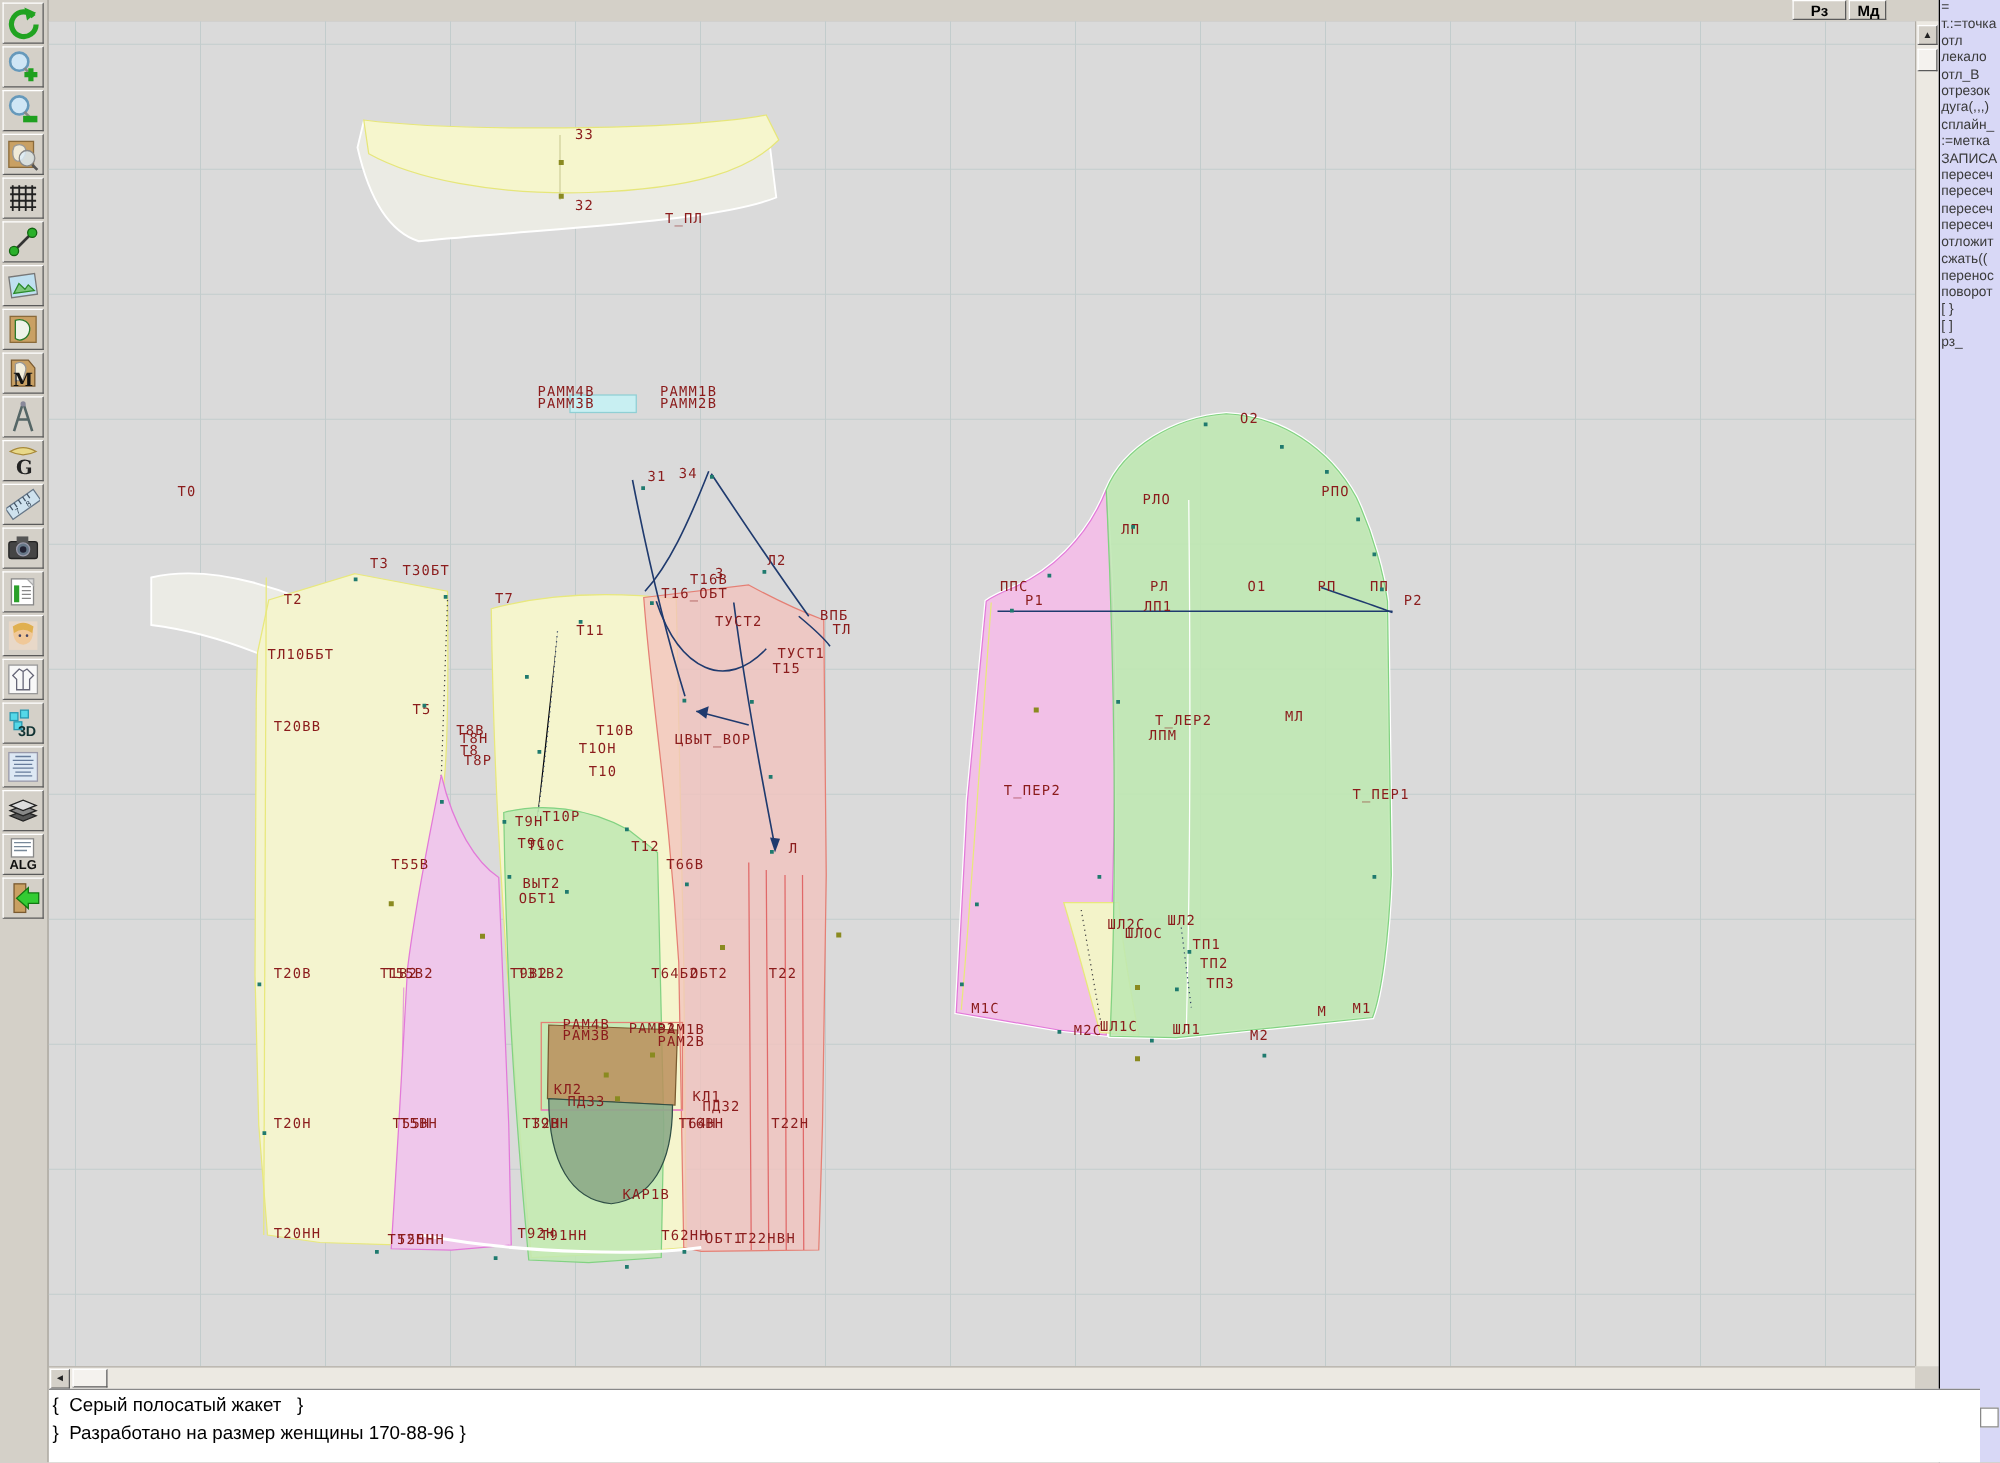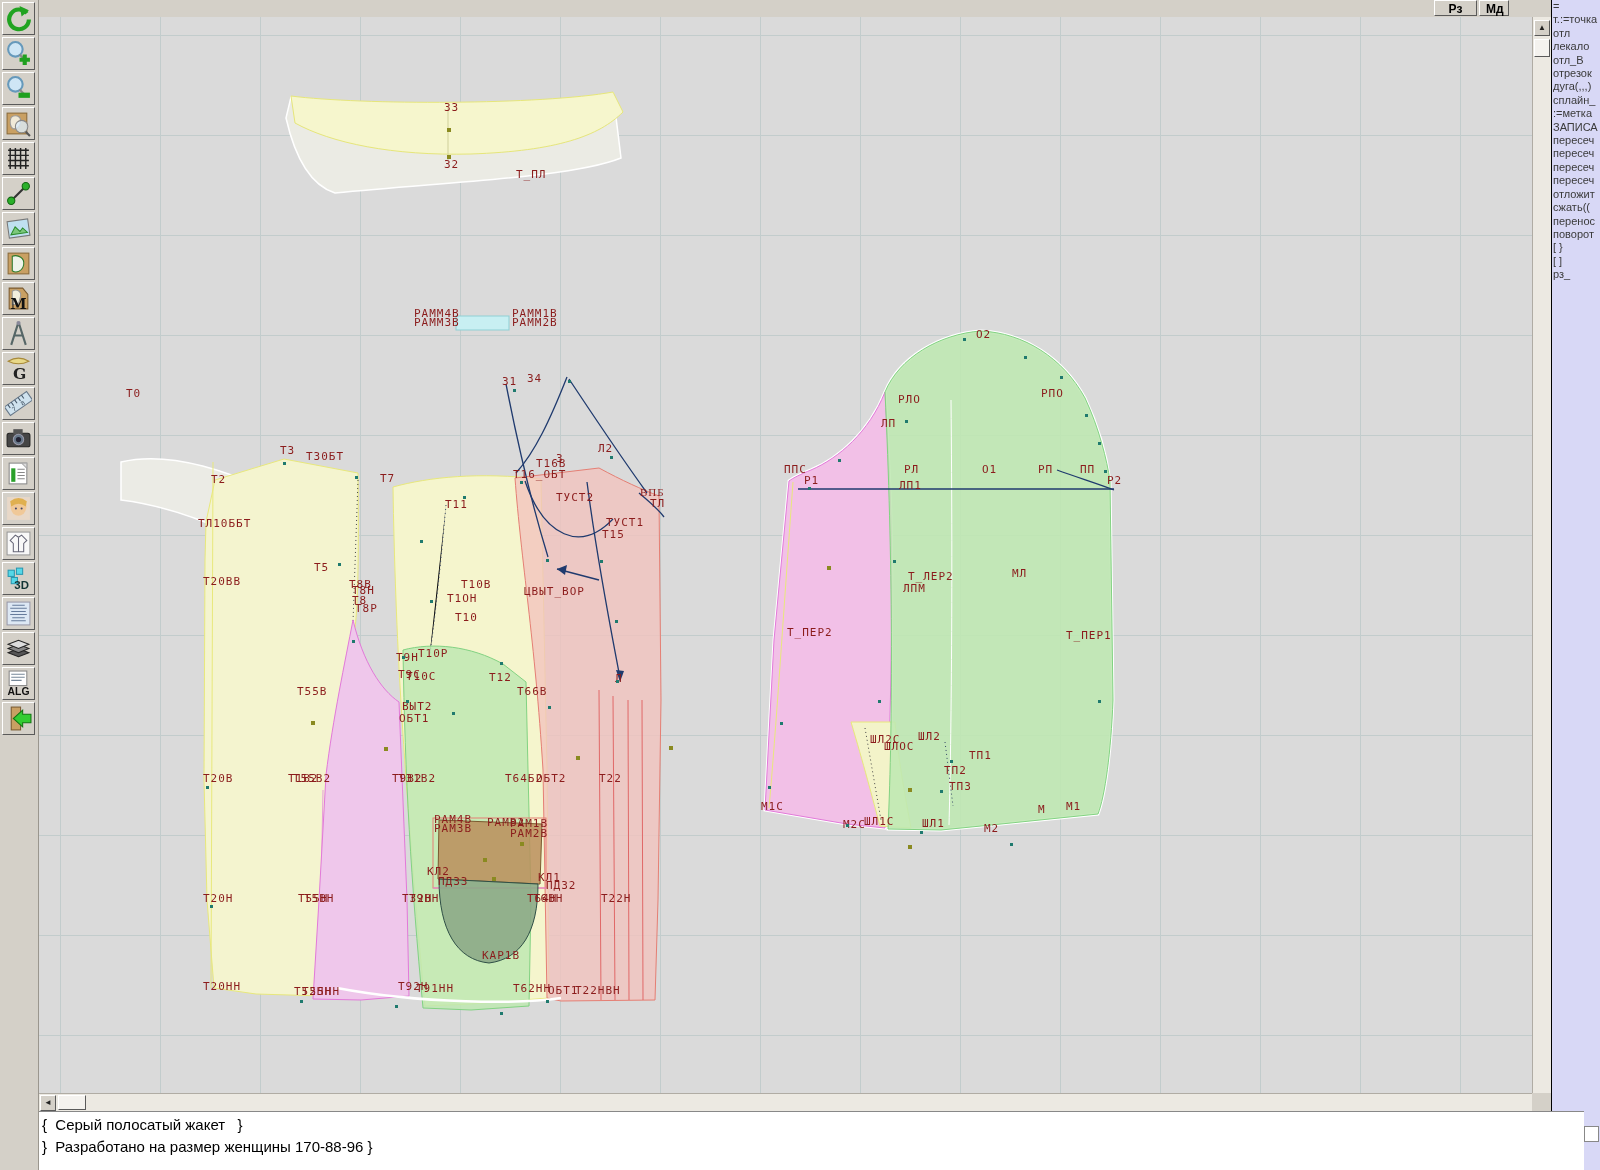--- a/index.html
+++ b/index.html
@@ -16,21 +16,21 @@
   #topbar{position:absolute;left:39px;top:0;width:1493px;height:17px;background:#d4d0c8;border-bottom:1px solid #aaa69e;}
   .top-btn{position:absolute;top:0px;height:16px;background:#d4d0c8;border:1px solid;
     border-color:#ffffff #5a5a5a #5a5a5a #ffffff;box-sizing:border-box;
     font:bold 12px "Liberation Sans",sans-serif;text-align:center;line-height:14px;color:#000;}
 
   
   #canvas{position:absolute;left:39px;top:17px;width:1493px;height:1076px;background:#dadada;overflow:hidden;
     background-image:linear-gradient(to right,#c2cccc 1px,transparent 1px),linear-gradient(to bottom,#c2cccc 1px,transparent 1px);
     background-size:100px 100px;background-position:21px 18px;}
   #pieces{position:absolute;left:0;top:0;}
-  #labels-layer{position:absolute;left:0;top:0;width:100%;height:100%;pointer-events:none;}
+  #labels-layer{position:absolute;left:16px;top:0;width:100%;height:100%;pointer-events:none;}
   .plabel{position:absolute;font:11px "DejaVu Sans Mono",monospace;letter-spacing:1px;color:#8b1c1c;white-space:nowrap;}
   .marker{position:absolute;width:3px;height:3px;background:#1f7a6e;}
   .marker.olive{width:4px;height:4px;background:#8a8a20;}
 
   
   #vscroll{position:absolute;left:1532px;top:17px;width:19px;height:1076px;background:#ece9e2;border-left:1px solid #b0aca4;}
   .sb-btn{position:absolute;left:1px;width:16px;height:16px;background:#d4d0c8;border:1px solid;
     border-color:#ffffff #5a5a5a #5a5a5a #ffffff;box-sizing:border-box;font-size:8px;color:#222;
     text-align:center;line-height:14px;padding:0;}
   .sb-thumb{position:absolute;background:#f4f2ee;border:1px solid;border-color:#ffffff #5a5a5a #5a5a5a #ffffff;box-sizing:border-box;}
@@ -326,21 +326,21 @@
         <span class="plabel" style="left: 488px; top: 355px;">34</span>
         <span class="plabel" style="left: 241px; top: 427px;">Т3</span>
         <span class="plabel" style="left: 267px; top: 433px;">Т30БТ</span>
         <span class="plabel" style="left: 172px; top: 456px;">Т2</span>
         <span class="plabel" style="left: 341px; top: 455px;">Т7</span>
         <span class="plabel" style="left: 559px; top: 425px;">Л2</span>
         <span class="plabel" style="left: 517px; top: 435px;">З</span>
         <span class="plabel" style="left: 497px; top: 440px;">Т16В</span>
         <span class="plabel" style="left: 474px; top: 451px;">Т16_ОБТ</span>
         <span class="plabel" style="left: 517px; top: 474px;">ТУСТ2</span>
-        <span class="plabel" style="left: 601px; top: 469px; font-family: Liberation Serif, serif;">ВПБ</span>
+        <span class="plabel" style="left: 601px; top: 469px;">ВПБ</span>
         <span class="plabel" style="left: 611px; top: 480px;">ТЛ</span>
         <span class="plabel" style="left: 567px; top: 499px;">ТУСТ1</span>
         <span class="plabel" style="left: 563px; top: 511px;">Т15</span>
         <span class="plabel" style="left: 159px; top: 500px;">ТЛ10ББТ</span>
         <span class="plabel" style="left: 406px; top: 481px;">Т11</span>
         <span class="plabel" style="left: 164px; top: 558px;">Т20ВВ</span>
         <span class="plabel" style="left: 275px; top: 544px;">Т5</span>
         <span class="plabel" style="left: 310px; top: 561px;">Т8В</span>
         <span class="plabel" style="left: 313px; top: 567px;">Т8Н</span>
         <span class="plabel" style="left: 313px; top: 577px;">Т8</span>
@@ -380,21 +380,21 @@
         <span class="plabel" style="left: 1041px; top: 446px;">ПП</span>
         <span class="plabel" style="left: 1068px; top: 457px;">Р2</span>
         <span class="plabel" style="left: 869px; top: 553px;">Т_ЛЕР2</span>
         <span class="plabel" style="left: 864px; top: 565px;">ЛПМ</span>
         <span class="plabel" style="left: 973px; top: 550px;">МЛ</span>
         <span class="plabel" style="left: 748px; top: 609px;">Т_ПЕР2</span>
         <span class="plabel" style="left: 1027px; top: 612px;">Т_ПЕР1</span>
         <span class="plabel" style="left: 831px; top: 716px;">ШЛ2С</span>
         <span class="plabel" style="left: 879px; top: 713px;">ШЛ2</span>
         <span class="plabel" style="left: 845px; top: 723px;">ШЛОС</span>
-        <span class="plabel" style="left: 899px; top: 732px; margin-left: 31px;">ТП1</span>
+        <span class="plabel" style="left: 899px; top: 732px;">ТП1</span>
         <span class="plabel" style="left: 905px; top: 747px;">ТП2</span>
         <span class="plabel" style="left: 910px; top: 763px;">ТП3</span>
         <span class="plabel" style="left: 722px; top: 783px;">М1С</span>
         <span class="plabel" style="left: 804px; top: 801px;">М2С</span>
         <span class="plabel" style="left: 825px; top: 798px;">ШЛ1С</span>
         <span class="plabel" style="left: 883px; top: 800px;">ШЛ1</span>
         <span class="plabel" style="left: 897px; top: 805px; margin-left: 48px;">М2</span>
         <span class="plabel" style="left: 999px; top: 786px;">М</span>
         <span class="plabel" style="left: 1027px; top: 783px;">М1</span>
         <span class="plabel" style="left: 395px; top: 796px;">РАМ4В</span>

